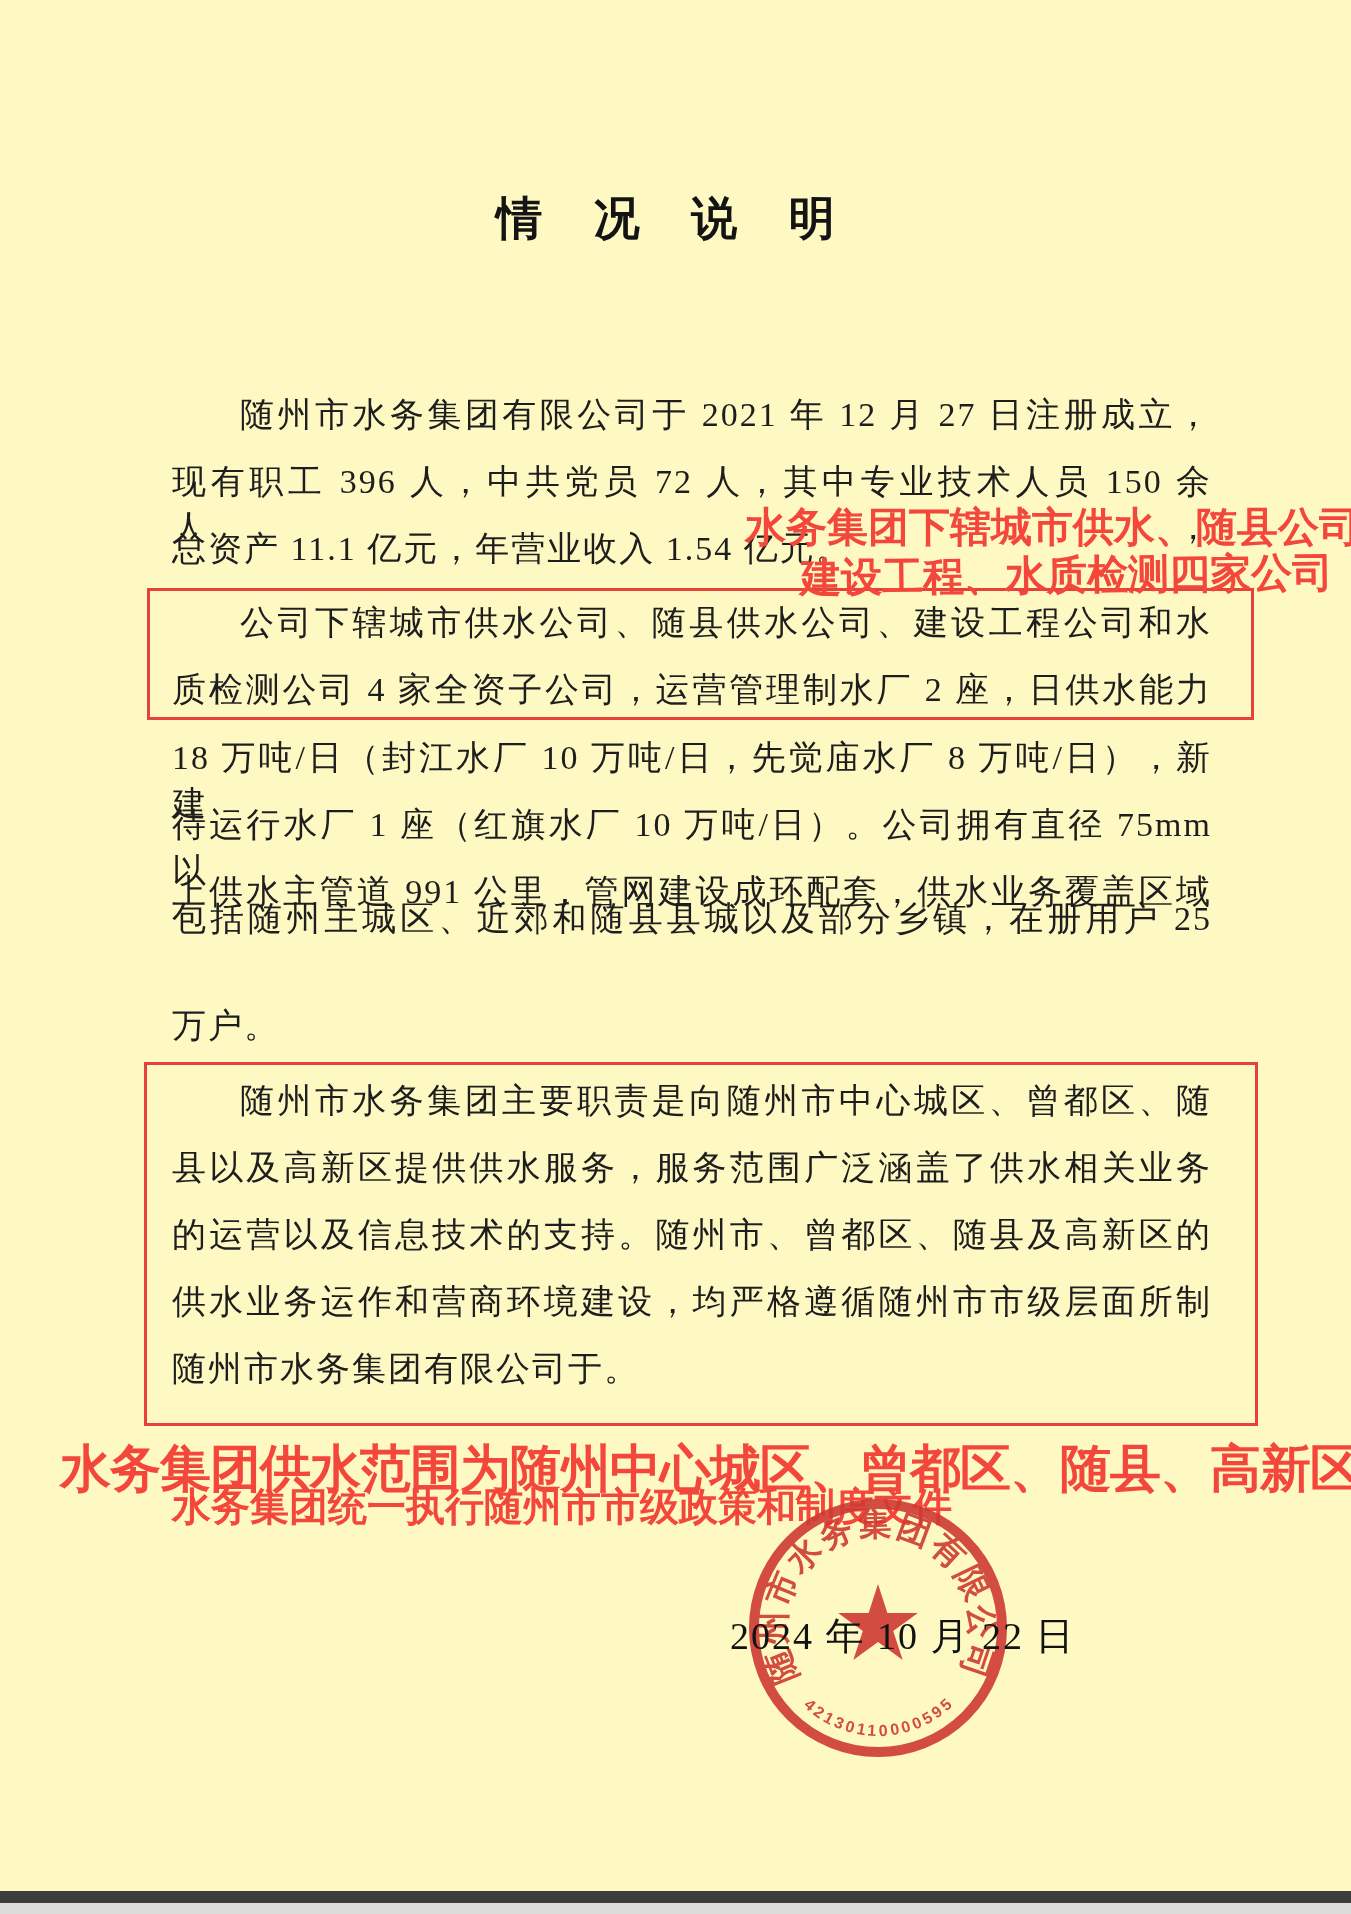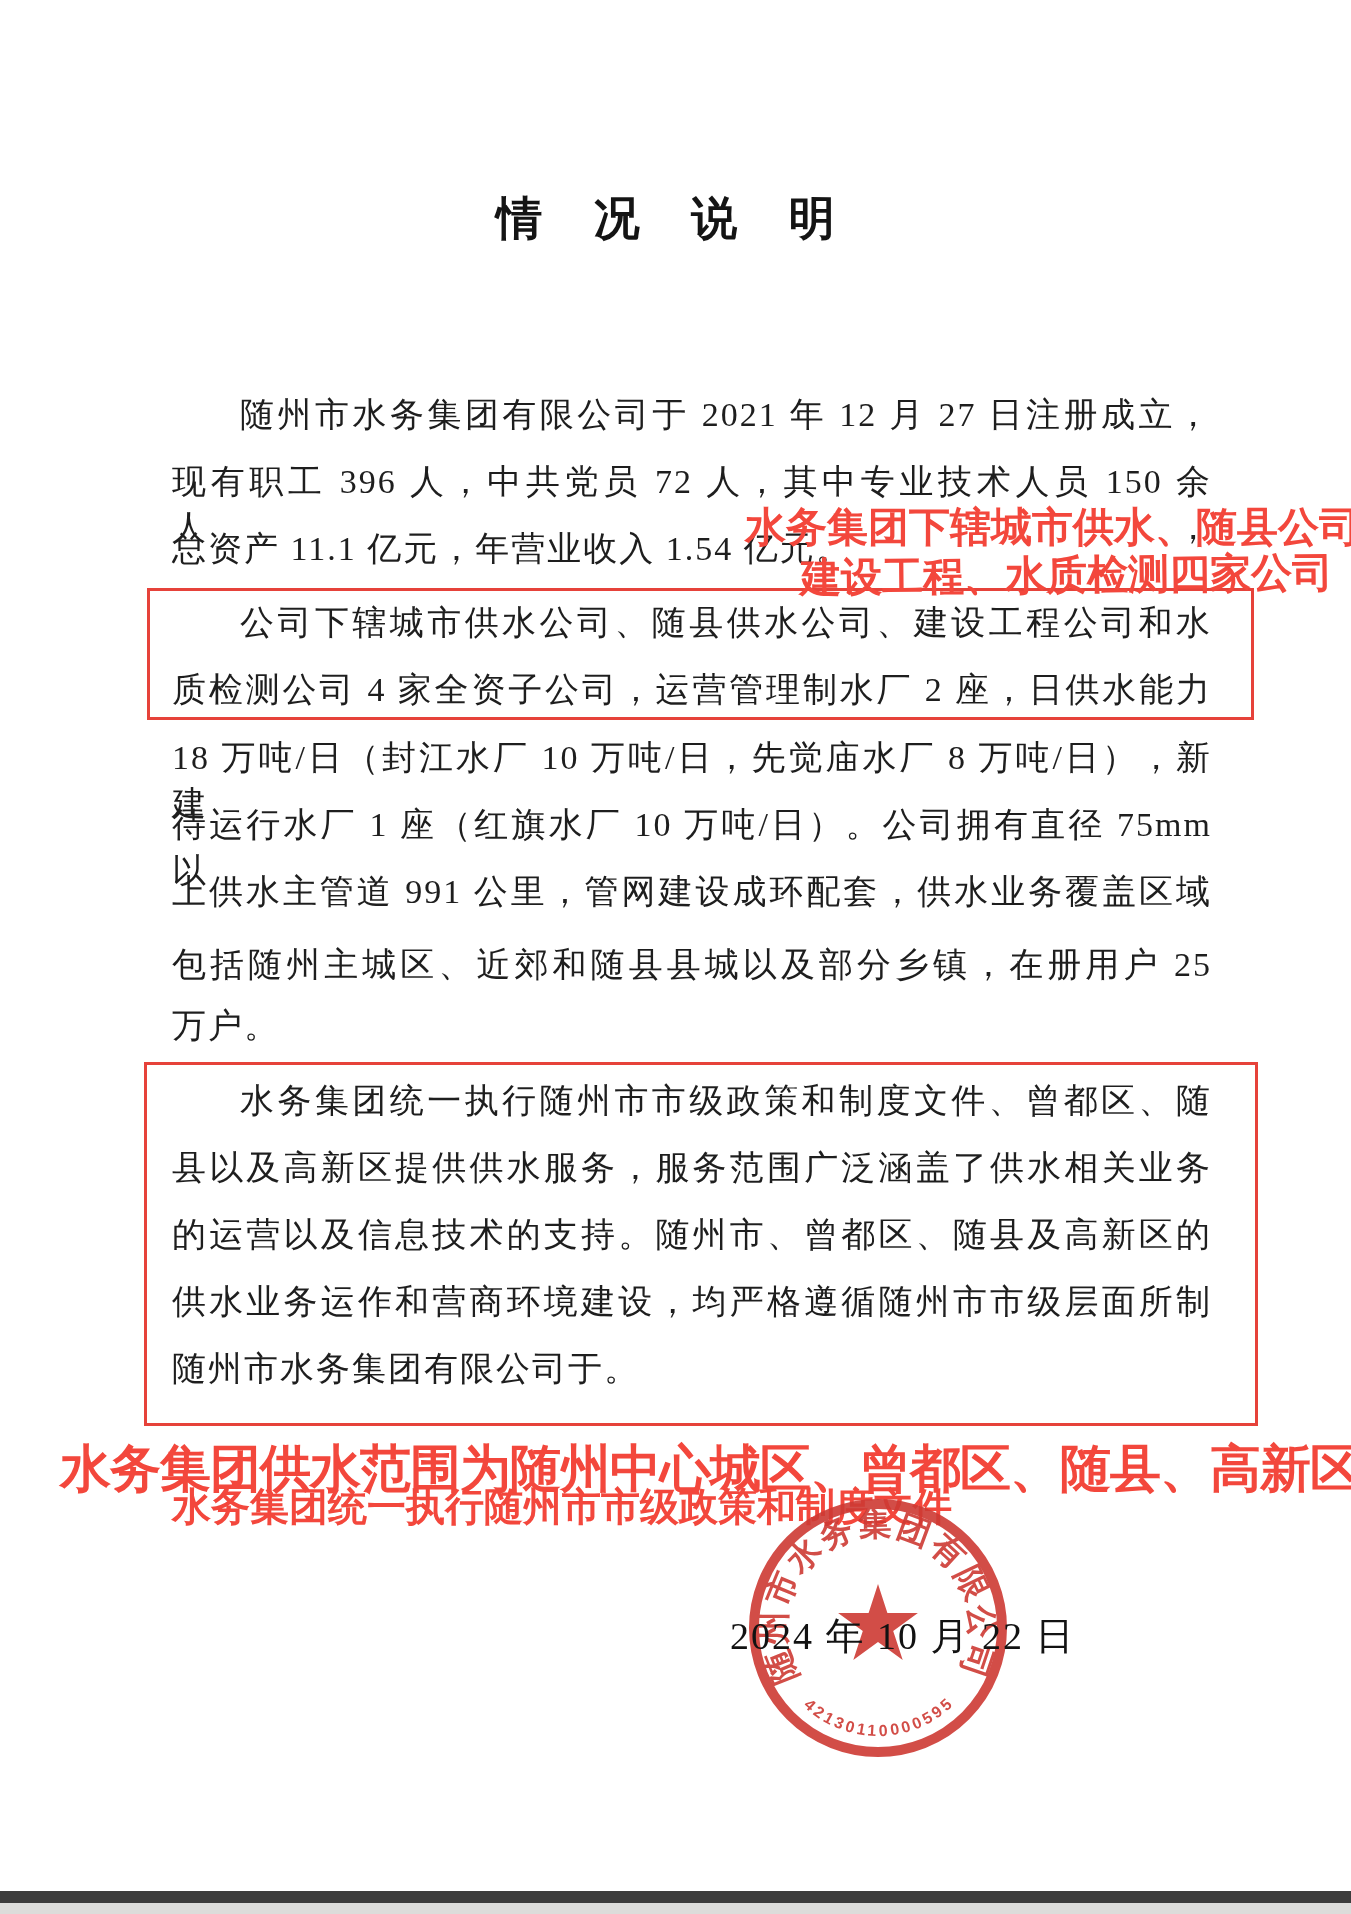--- a/index.html
+++ b/index.html
@@ -1,20 +1,20 @@
 <!DOCTYPE html>
 <html><head>
 <meta charset="utf-8">
 <style>
   html,body { margin:0; padding:0; background:#777; }
   .page {
     position:relative;
     width:1351px; height:1914px;
     margin:0 auto;
-    background:#ffffff;
+    background:#fef9c3;
     overflow:hidden;
     font-family:"Liberation Serif", serif;
   }
   .doc-title {
     position:absolute; top:188px; left:0; right:0;
     text-align:center;
     font-size:46px; font-weight:bold; color:#141414;
     letter-spacing:20px;
     white-space:nowrap;
   }
@@ -69,23 +69,23 @@
   <div class="doc-title">情 况 说 明</div>
 
   <div class="bline indent" style="top:392px">随州市水务集团有限公司于 2021 年 12 月 27 日注册成立，</div>
   <div class="bline" style="top:459px">现有职工 396 人，中共党员 72 人，其中专业技术人员 150 余人，</div>
   <div class="bline short" style="top:526px">总资产 11.1 亿元，年营业收入 1.54 亿元。</div>
   <div class="bline indent" style="top:600px">公司下辖城市供水公司、随县供水公司、建设工程公司和水</div>
   <div class="bline" style="top:667px">质检测公司 4 家全资子公司，运营管理制水厂 2 座，日供水能力</div>
   <div class="bline" style="top:735px">18 万吨/日（封江水厂 10 万吨/日，先觉庙水厂 8 万吨/日），新建</div>
   <div class="bline" style="top:802px">待运行水厂 1 座（红旗水厂 10 万吨/日）。公司拥有直径 75mm 以</div>
   <div class="bline" style="top:869px">上供水主管道 991 公里，管网建设成环配套，供水业务覆盖区域</div>
-  <div class="bline" style="top:942px">包括随州主城区、近郊和随县县城以及部分乡镇，在册用户 25</div>
+  <div class="bline" style="top:896px">包括随州主城区、近郊和随县县城以及部分乡镇，在册用户 25</div>
   <div class="bline short" style="top:1003px">万户。</div>
-  <div class="bline indent" style="top:1078px">水务集团统一执行随州市市级政策和制度文件、曾都区、随</div>
+  <div class="bline indent" style="top:1078px">随州市水务集团主要职责是向随州市中心城区、曾都区、随</div>
   <div class="bline" style="top:1212px">的运营以及信息技术的支持。随州市、曾都区、随县及高新区的</div>
   <div class="bline" style="top:1145px">县以及高新区提供供水服务，服务范围广泛涵盖了供水相关业务</div>
   <div class="bline" style="top:1279px">供水业务运作和营商环境建设，均严格遵循随州市市级层面所制</div>
   <div class="bline short" style="top:1346px">随州市水务集团有限公司于。</div>
 
   <div class="redbox" style="left:147px; top:588px; width:1101px; height:126px;"></div>
   <div class="redbox" style="left:144px; top:1062px; width:1108px; height:358px;"></div>
 
   <div class="annot t1">水务集团下辖城市供水、随县公司、</div>
   <div class="annot t2">建设工程、水质检测四家公司</div>

